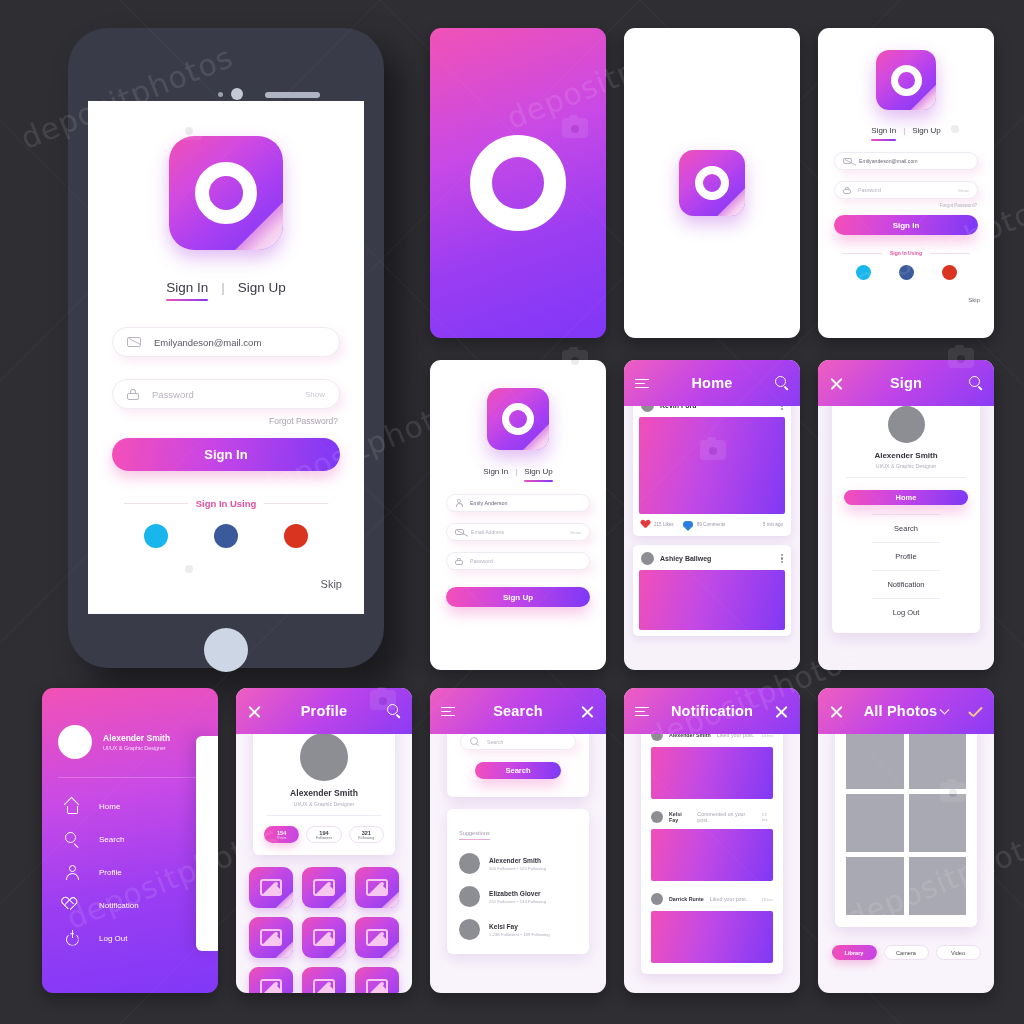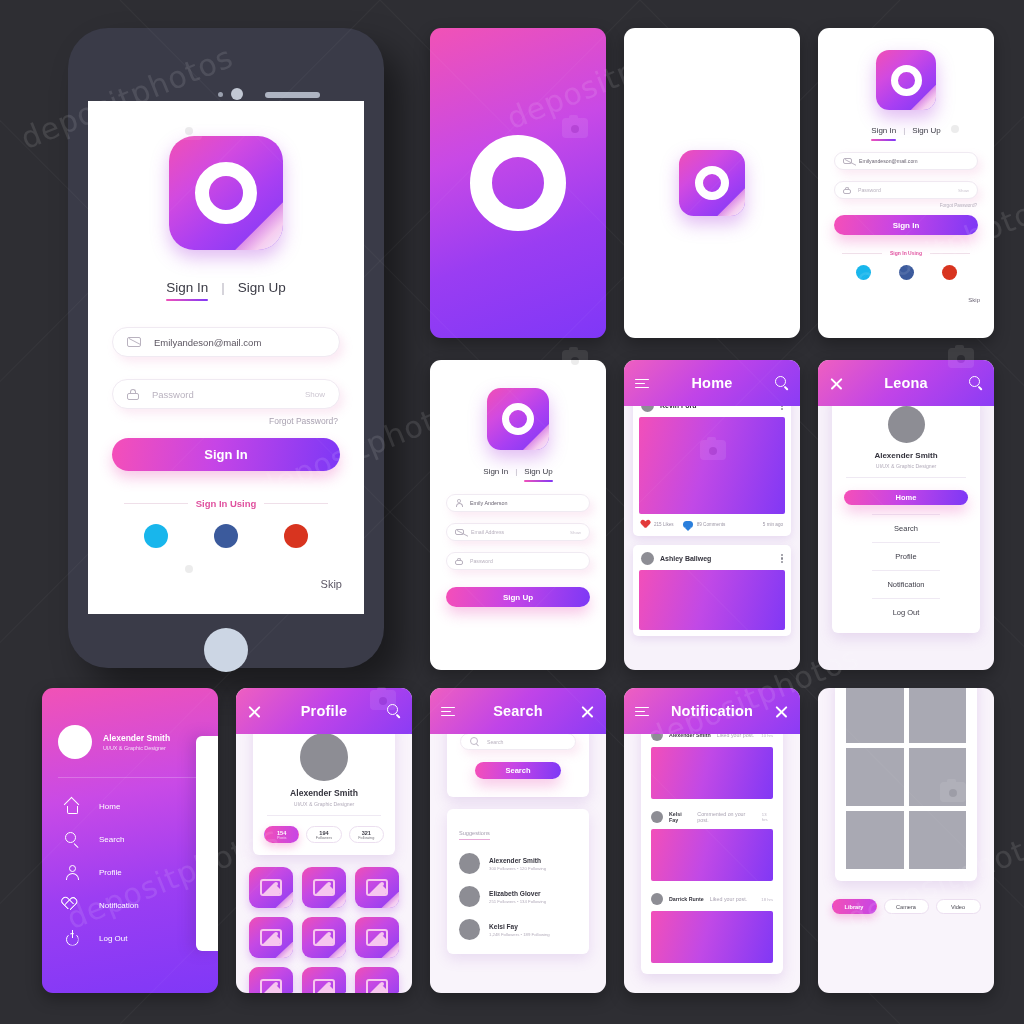--- a/index.html
+++ b/index.html
@@ -437,21 +437,21 @@
       </div>
     </div>
   </div>
 
   <div class="screen" style="left:818px;top:360px;width:176px;height:310px;background:#f7f2fa;">
     <div class="appbar">
       <span class="ico ico-close">
           <i></i>
           <i></i>
         </span>
-      <span class="title">Leona</span>
+      <span class="title">Sign</span>
       <span class="ico ico-search right">
           <span class="c"></span>
           <span class="h"></span>
         </span>
     </div>
     <div style="background:#fff;border-radius:6px;margin:-14px 14px 0;padding:14px 12px 16px;
          box-shadow:0 5px 14px rgba(150,90,190,.18);">
       <div style="display:flex;justify-content:center;">
         <span class="avatar" style="width:37px;height:37px;"></span>
       </div>
@@ -726,20 +726,33 @@
           <span style="font-size:5.3px;font-weight:bold;color:#35343e;">Darrick Runte</span>
           <span style="font-size:5.3px;color:#aaa3b3;">Liked your post.</span>
           <span style="margin-left:auto;font-size:4.2px;color:#bcb5c4;">18 hrs</span>
         </div>
         <div class="media" style="height:52px;border-radius:2px;margin-top:6px;"></div>
       </div>
     </div>
   </div>
 
   <div class="screen" style="left:818px;top:688px;width:176px;height:305px;background:#f9f4fb;">
+    <div class="appbar">
+      <span class="ico ico-close">
+          <i></i>
+          <i></i>
+        </span>
+      <span class="title">
+        <span>All Photos</span><span class="chev"></span>
+      </span>
+      <span class="ico ico-check right" style="color:#f6c98a;">
+          <span class="a" style="background:#f5c98c;"></span>
+          <span class="b" style="background:#f5c98c;"></span>
+        </span>
+    </div>
     <div style="background:#fff;border-radius:6px;margin:-14px 17px 0;padding:11px 11px 12px;
          box-shadow:0 5px 14px rgba(150,90,190,.18);">
       <div id="photo-grid" style="display:grid;grid-template-columns:repeat(2,1fr);gap:5px;">
           <div style="height: 58px; background: rgb(169, 169, 179);"></div>
           <div style="height: 58px; background: rgb(169, 169, 179);"></div>
           <div style="height: 58px; background: rgb(169, 169, 179);"></div>
           <div style="height: 58px; background: rgb(169, 169, 179);"></div>
           <div style="height: 58px; background: rgb(169, 169, 179);"></div>
           <div style="height: 58px; background: rgb(169, 169, 179);"></div>
         </div>

